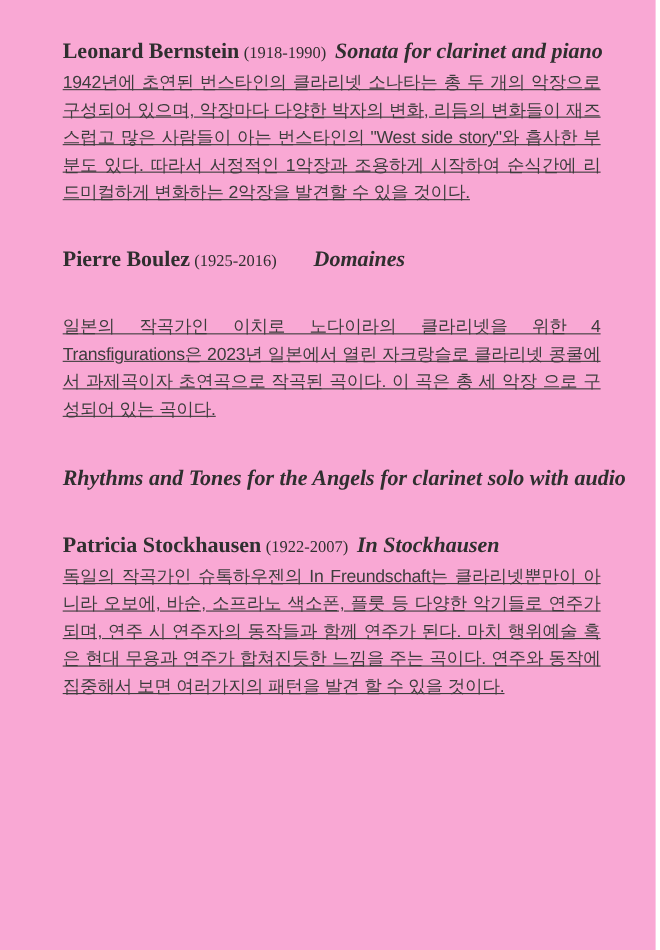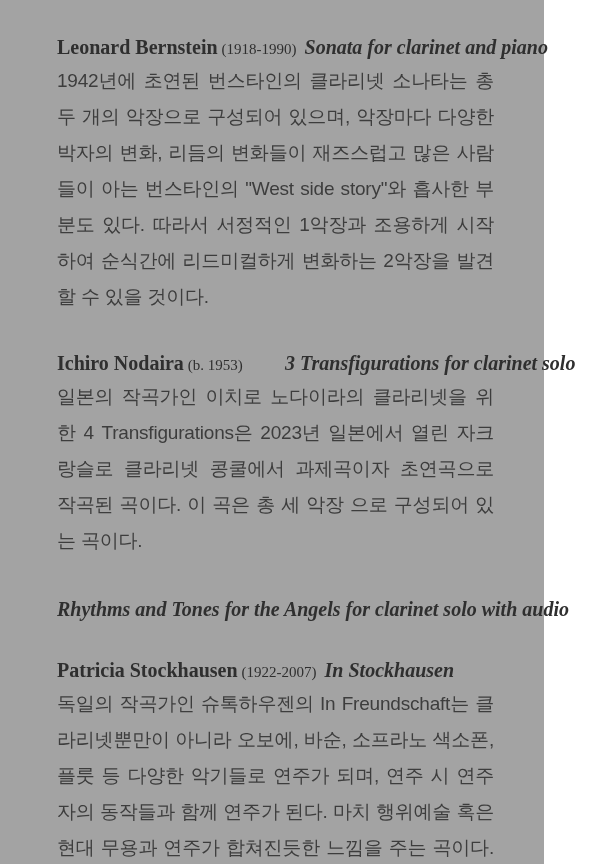--- a/index.html
+++ b/index.html
@@ -10,24 +10,24 @@
   body {
     width: 600px;
     height: 864px;
     overflow: hidden;
     font-family: "Liberation Sans", sans-serif;
     color: #3d3d3d;
     box-sizing: border-box;
   }
   .page {
     box-sizing: border-box;
-    width: 544px;
+    width: 596px;
     height: 864px;
     padding: 36px 50px 0 57px;
-    background: #a3a3a3;
+    background: #f9a8d4;
   }
   .section {
     margin-bottom: 37px;
   }
   .section:last-of-type {
     margin-bottom: 6px;
   }
   .header-line {
     font-family: "Liberation Serif", serif;
     color: #2f2f2f;
@@ -58,46 +58,47 @@
     margin-left: 0;
   }
   
   .title-newline .work-title {
     display: block;
     margin-left: 0;
     margin-top: 18px;
     line-height: 26px;
   }
   .body-text {
-    font-size: 19px;
-    line-height: 36px;
+    font-size: 16px;
+    line-height: 25px;
     text-align: justify;
     color: #3d3d3d;
     letter-spacing: -0.2px;
+    text-decoration: underline;
   }
 </style>
 </head>
 <body>
 
 <div class="page">
 
   <div class="section">
     <div class="header-line">
       <span class="name-group"><span class="composer">Leonard Bernstein</span><span class="dates">(1918-1990)</span></span><span class="work-title">Sonata for clarinet and piano</span>
     </div>
     <div class="body-text">1942년에 초연된 번스타인의 클라리넷 소나타는 총 두 개의 악장으로 구성되어 있으며, 악장마다 다양한 박자의 변화, 리듬의 변화들이 재즈스럽고 많은 사람들이 아는 번스타인의 "West side story"와 흡사한 부분도 있다. 따라서 서정적인 1악장과 조용하게 시작하여 순식간에 리드미컬하게 변화하는 2악장을 발견할 수 있을 것이다.</div>
   </div>
 
   <div class="section tabbed">
+    <div class="header-line">
+      <span class="name-group"><span class="composer">Pierre Boulez</span><span class="dates">(1925-2016)</span></span><span class="work-title">Domaines</span>
+    </div>
   </div>
 
   <div class="section tabbed">
-    <div class="header-line">
-      <span class="name-group"><span class="composer">Ichiro Nodaira</span><span class="dates">(b. 1953)</span></span><span class="work-title">3 Transfigurations for clarinet solo</span>
-    </div>
     <div class="body-text">일본의 작곡가인 이치로 노다이라의 클라리넷을 위한 4 Transfigurations은 2023년 일본에서 열린 자크랑슬로 클라리넷 콩쿨에서 과제곡이자 초연곡으로 작곡된 곡이다. 이 곡은 총 세 악장 으로 구성되어 있는 곡이다.</div>
   </div>
 
   <div class="section title-newline">
     <div class="header-line">
       <span class="work-title">Rhythms and Tones for the Angels for clarinet solo with audio</span>
     </div>
   </div>
 
   <div class="section">

